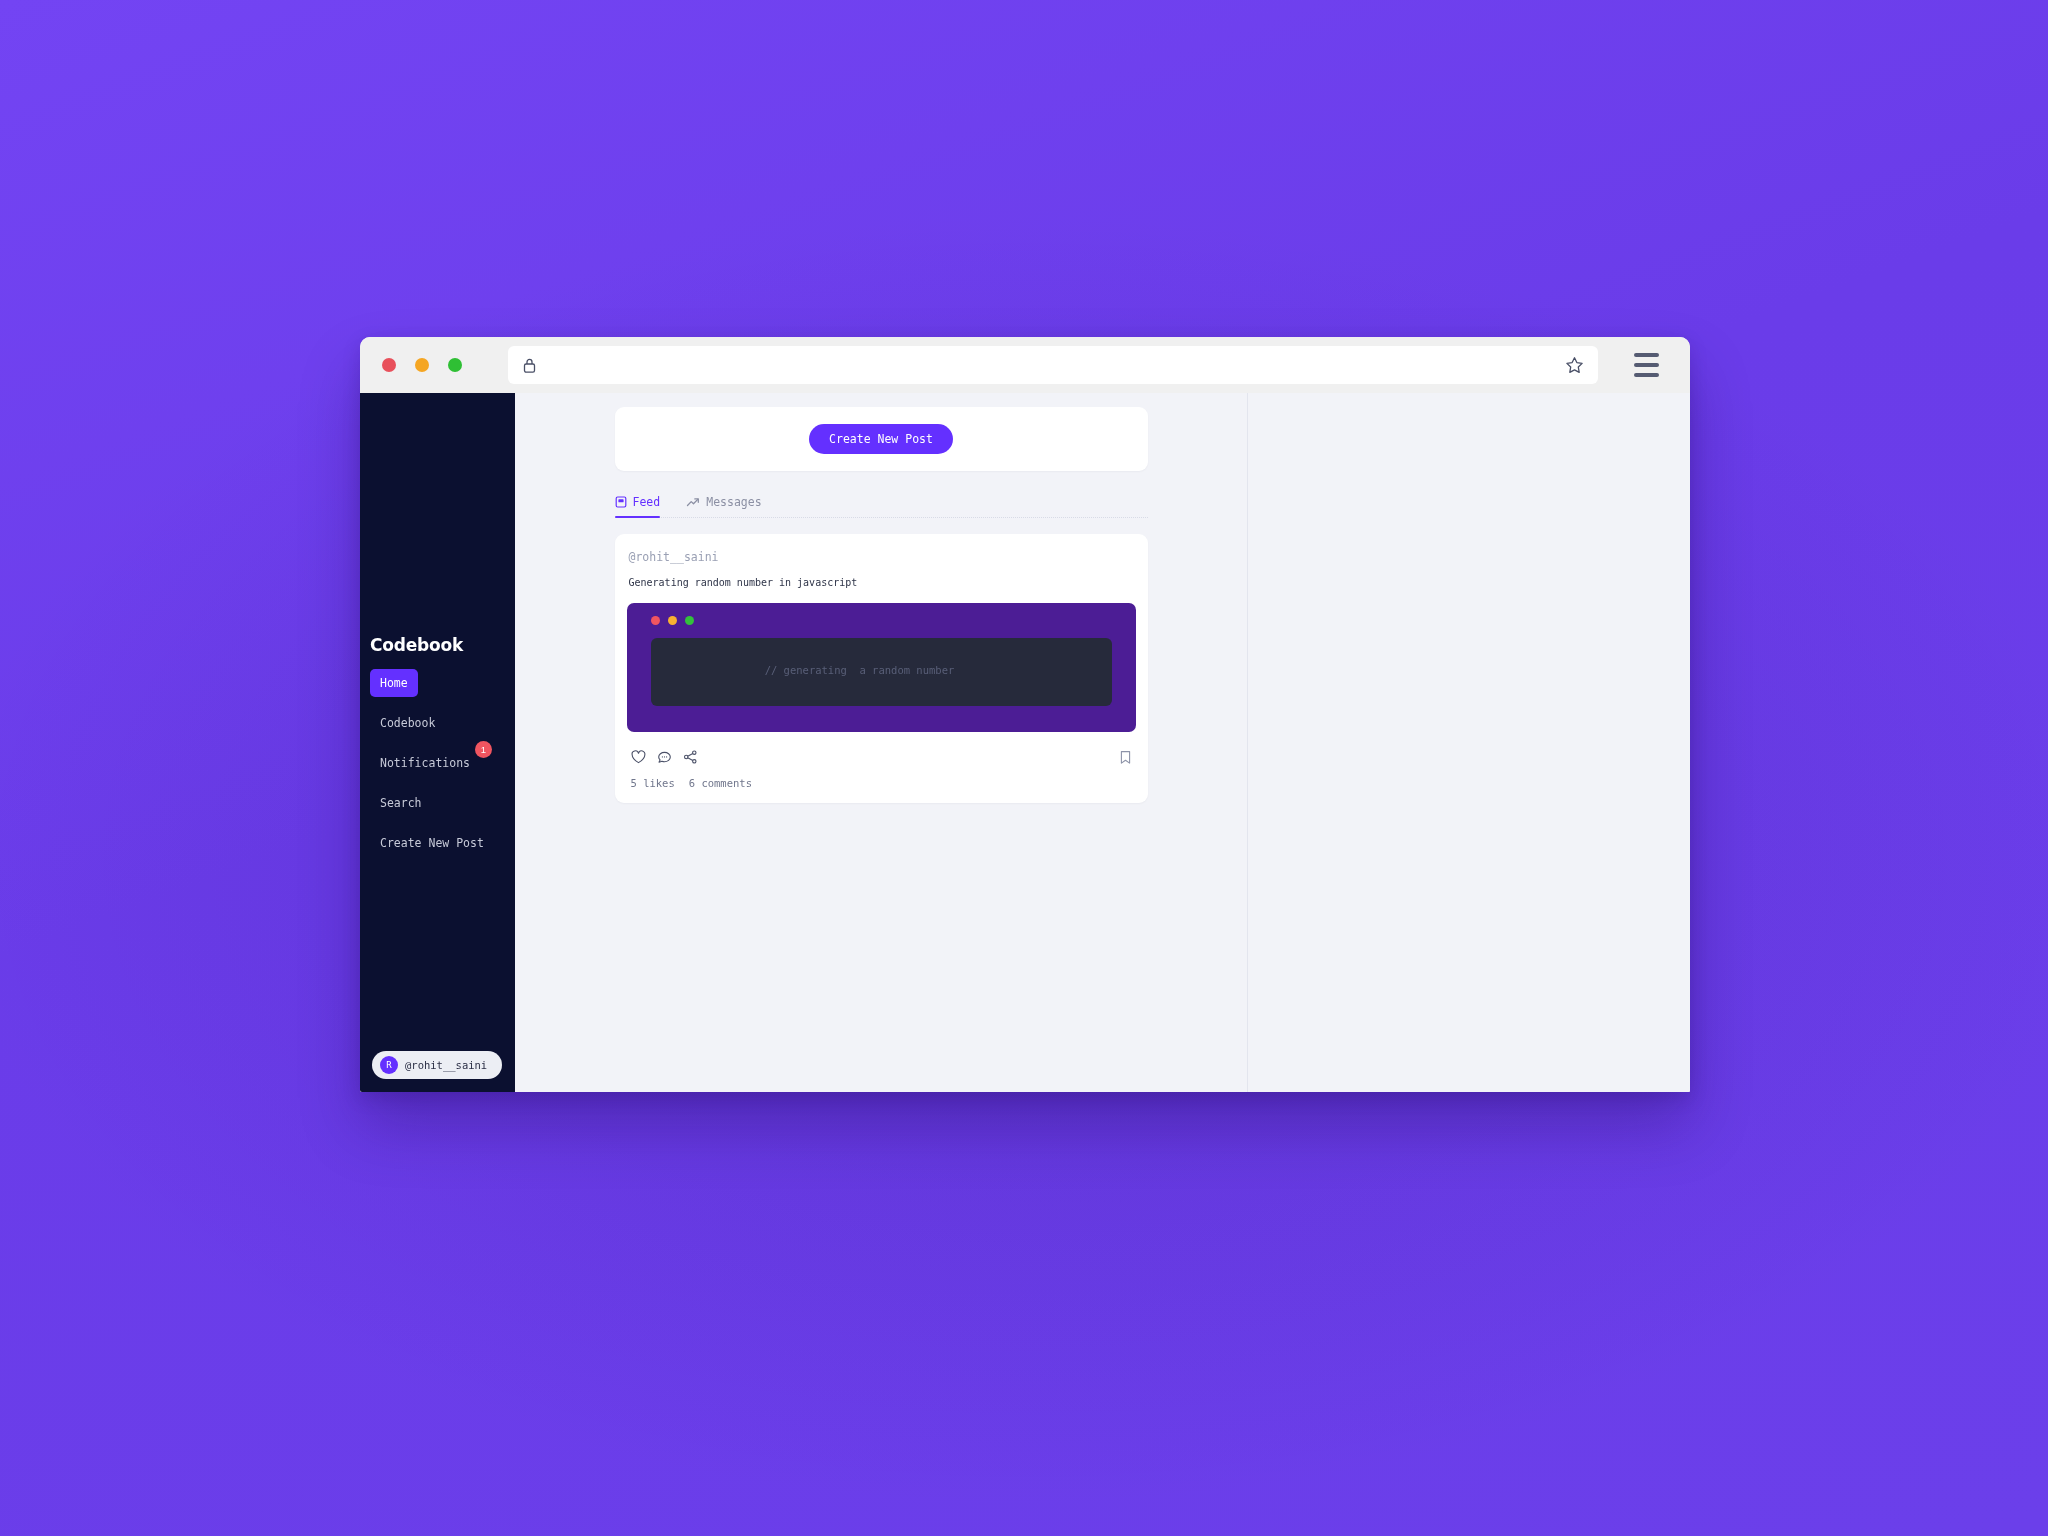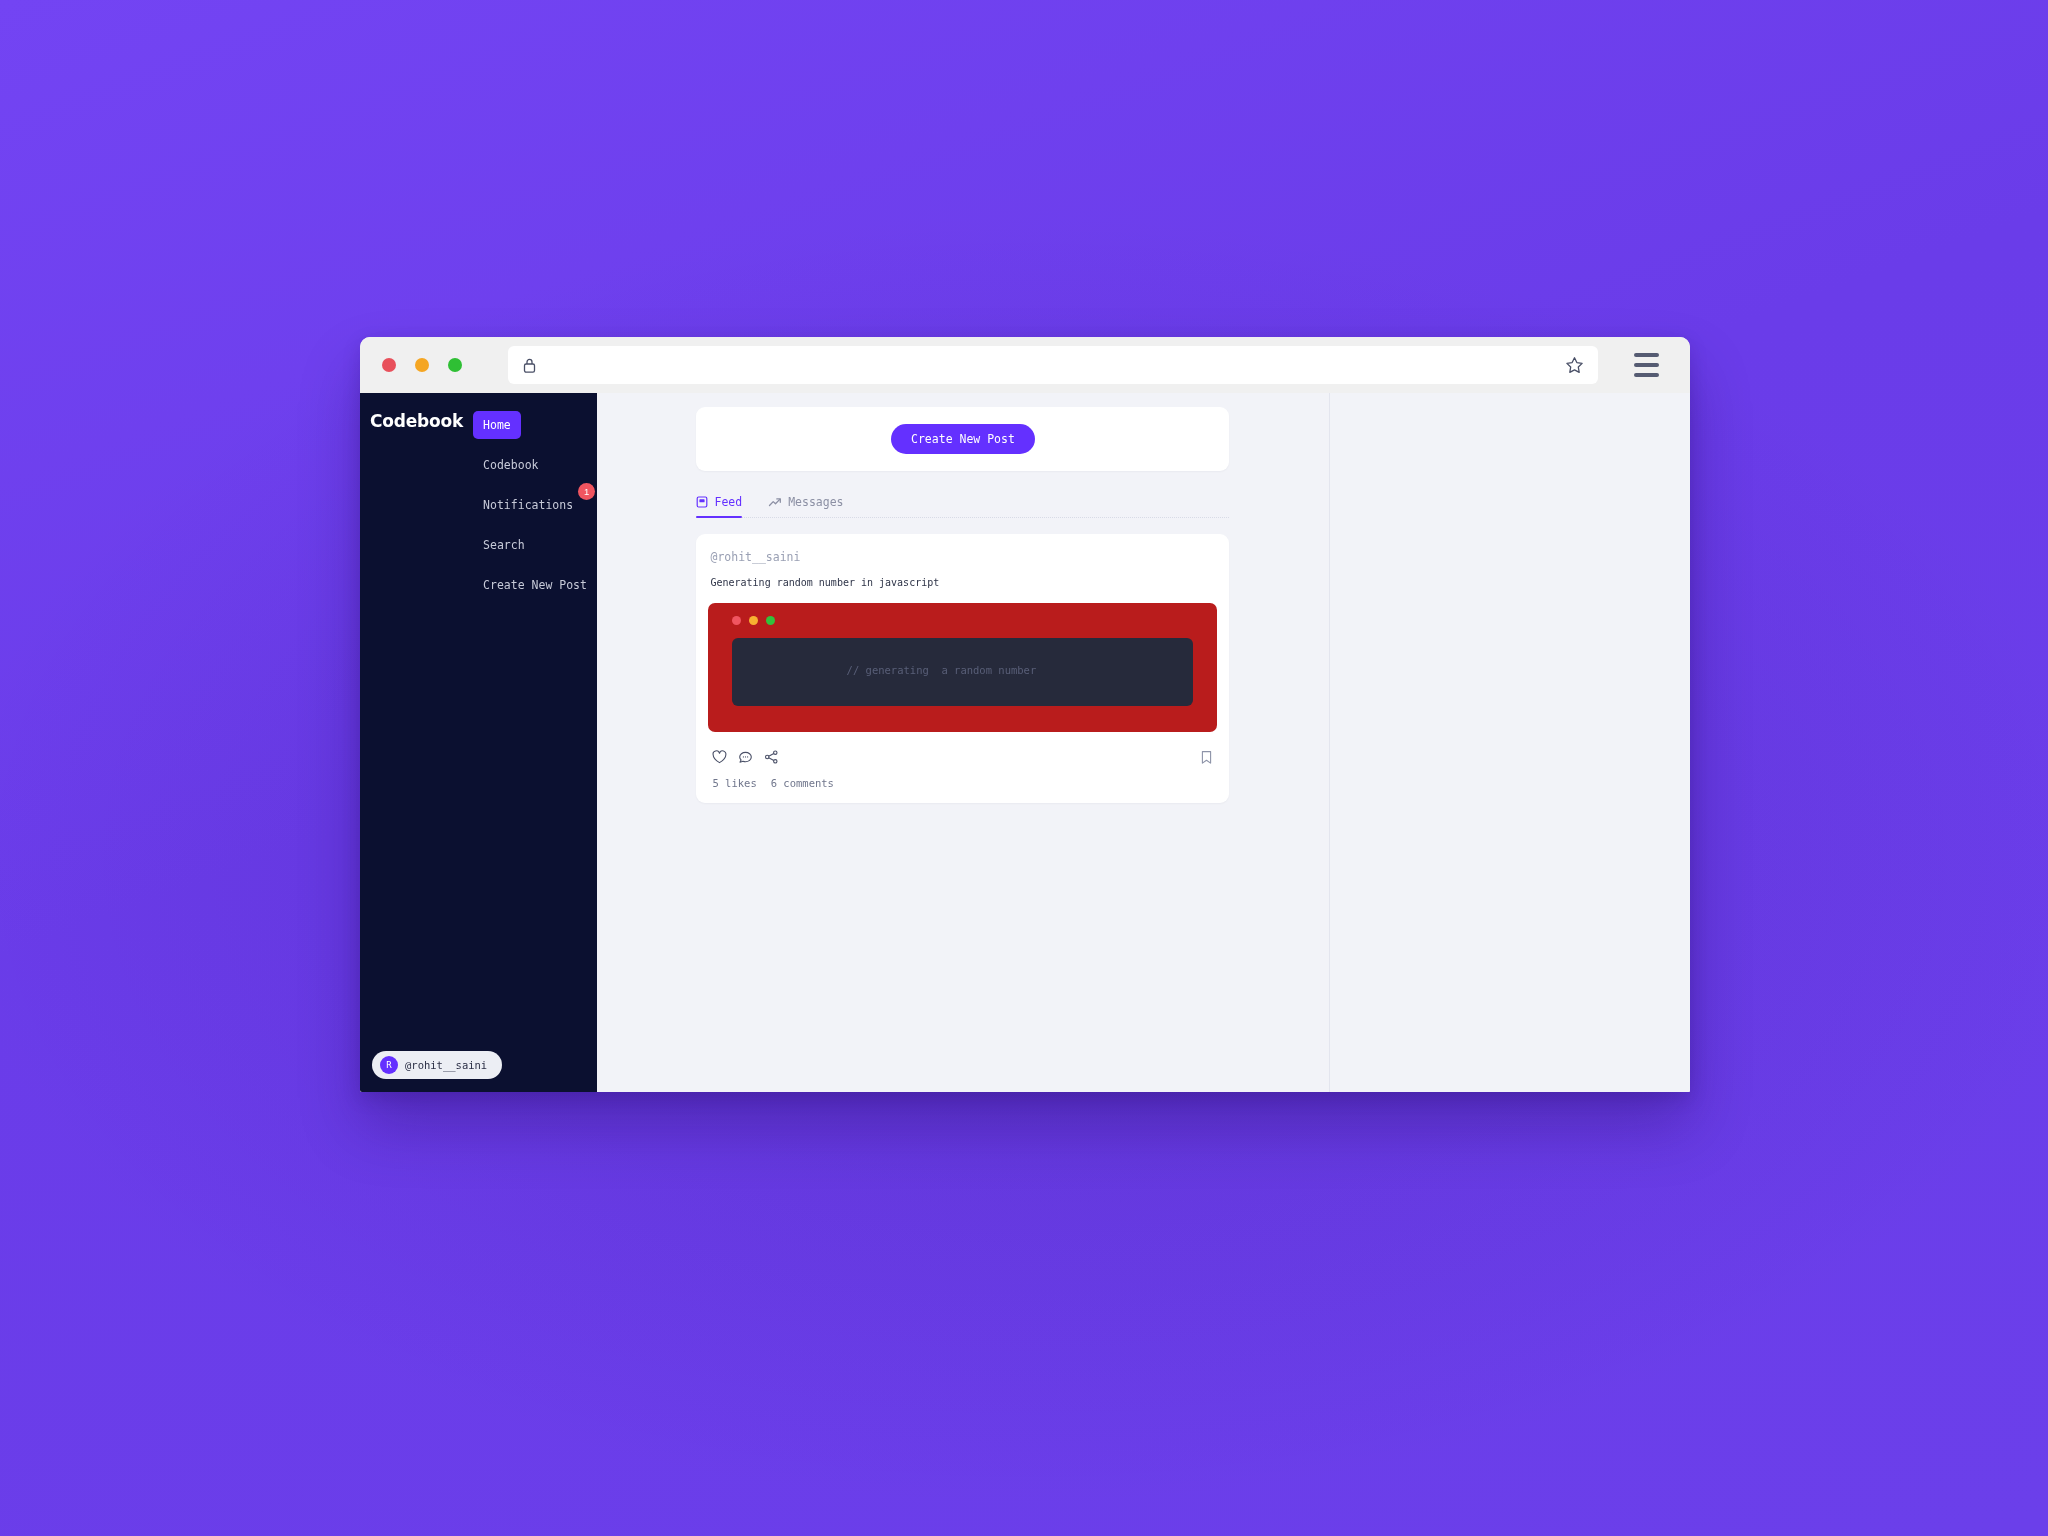--- a/index.html
+++ b/index.html
@@ -99,23 +99,24 @@
     display: flex;
     min-height: 0;
     background: #f2f3f8;
   }
 
   
   .sidebar {
     flex: 0 0 155px;
     background: #0b1030;
     display: flex;
-    flex-direction: row;
+    flex-direction: column;
     padding: 18px 0 0 0;
     position: relative;
+    justify-content: center;
   }
   .brand {
     font-family: "DejaVu Sans", "Liberation Sans", sans-serif;
     font-weight: bold;
     font-size: 17px;
     color: #ffffff;
     letter-spacing: -0.2px;
     padding: 0 0 0 10px;
     margin-bottom: 14px;
   }
@@ -259,21 +260,21 @@
     padding-left: 2px;
   }
   .post-title {
     font-size: 10px;
     color: #2e3448;
     margin-bottom: 15px;
     padding-left: 2px;
   }
 
   .code-window {
-    background: #b91c1c;
+    background: #4c1d95;
     border-radius: 7px;
     padding: 13px 24px 26px 24px;
   }
   .code-dots { display: flex; gap: 8px; margin-bottom: 13px; }
   .cd { width: 9px; height: 9px; border-radius: 50%; }
   .cd.red    { background: #f05560; }
   .cd.yellow { background: #f8b131; }
   .cd.green  { background: #33c13c; }
 
   .code-body {

